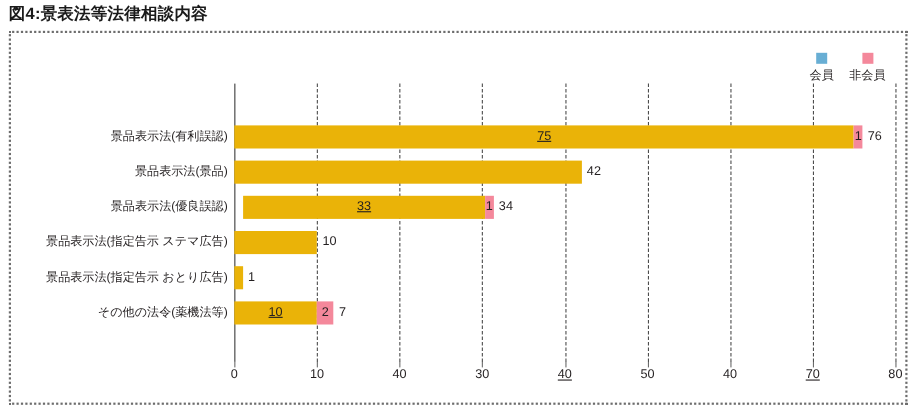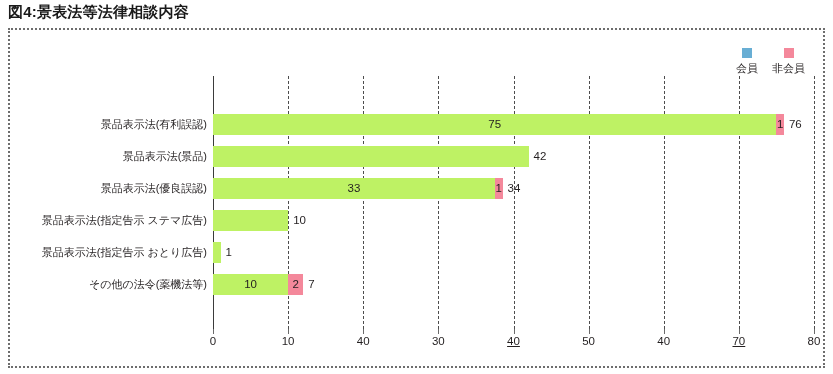--- a/index.html
+++ b/index.html
@@ -86,21 +86,21 @@
     white-space: nowrap;
   }
   .bar-seg {
     height: 21px;
     display: flex;
     align-items: center;
     justify-content: center;
     font-size: 11.5px;
     position: relative;
   }
-  .bar-seg.series-member   { background: #bef264; color: #231f20; }
+  .bar-seg.series-member   { background: #eab308; color: #231f20; text-decoration: underline; }
   .bar-seg.series-nonmember{ background: #f4889b; color: #231f20; }
   .bar-seg .seg-value { line-height: 1; }
   .bar-seg.series-nonmember .seg-value { color: #231f20; }
   .total-value {
     font-size: 11.5px;
     color: #231f20;
     line-height: 21px;
     padding-left: 5px;
   }
 
@@ -180,23 +180,23 @@
         <div class="bar-seg series-nonmember" style="width: 7.5125px;">
           <span class="seg-value">1</span>
         </div>
         <div class="total-value">76</div>
       </div>
       <div class="bar-row" style="top: 70px;">
         <div class="cat-label">景品表示法(景品)</div>
         <div class="bar-seg series-member" style="width: 315.525px;"></div>
         <div class="total-value">42</div>
       </div>
-      <div class="bar-row" style="top: 102px;">
+      <div class="bar-row" style="top: 102px; padding-left: 8px;">
         <div class="cat-label">景品表示法(優良誤認)</div>
-        <div class="bar-seg series-member" style="width: 282px;">
+        <div class="bar-seg series-member" style="width: 220px;">
           <span class="seg-value">33</span>
         </div>
         <div class="bar-seg series-nonmember" style="width: 7.5125px;">
           <span class="seg-value">1</span>
         </div>
         <div class="total-value">34</div>
       </div>
       <div class="bar-row" style="top: 134px;">
         <div class="cat-label">景品表示法(指定告示 ステマ広告)</div>
         <div class="bar-seg series-member" style="width: 75.125px;"></div>

